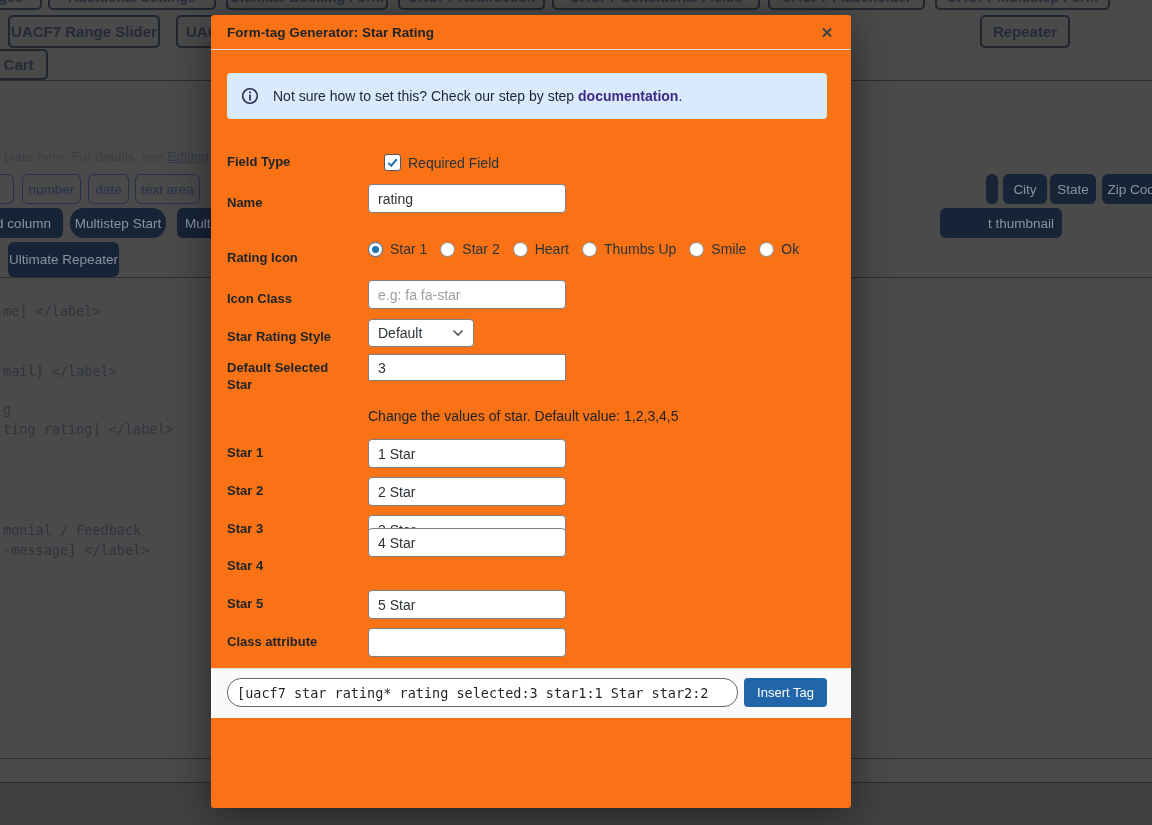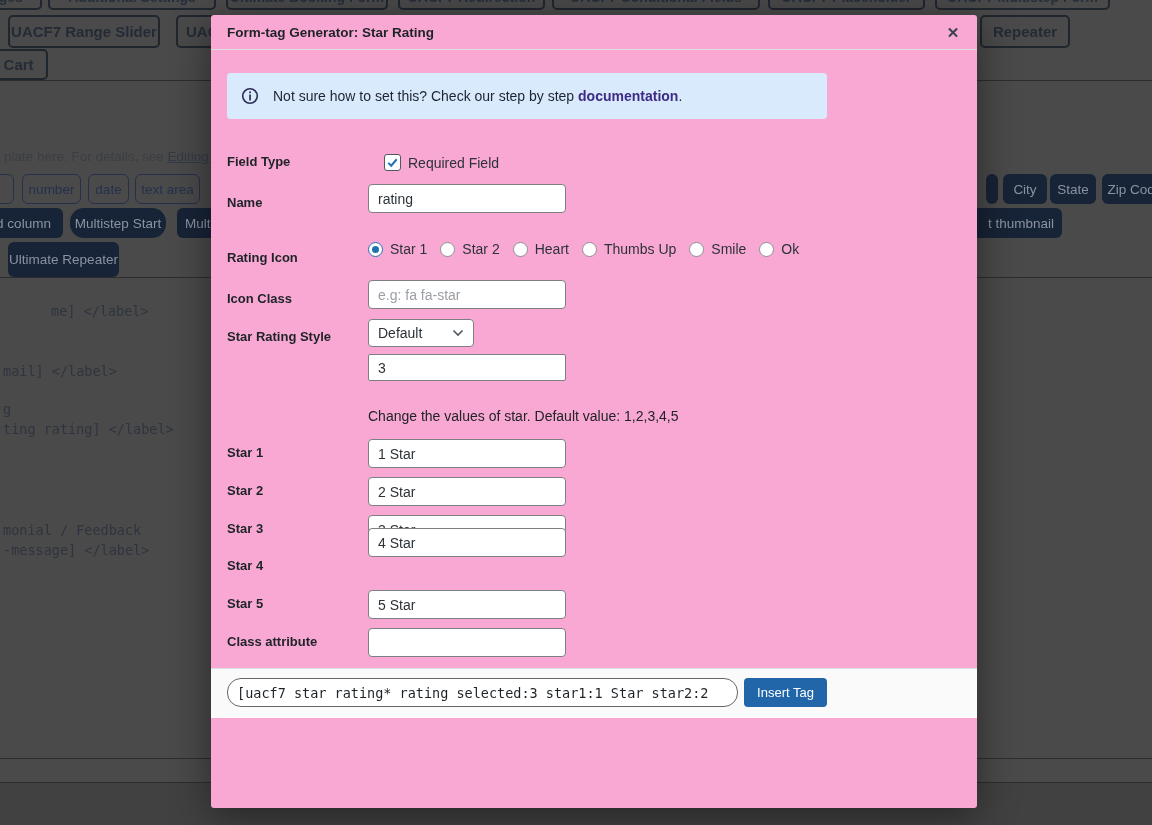--- a/index.html
+++ b/index.html
@@ -19,21 +19,21 @@
   .hint { position:absolute; left:4px; top:149px; font-size:13.5px; color:#3b3e44; white-space:nowrap; }
   .hint a { color:#333a46; text-decoration:underline; }
   .lbtn { position:absolute; top:174px; height:30px; border:1.5px solid #25304a; border-radius:6px;
           color:#25304a; font-size:13.5px; display:flex; align-items:center; justify-content:center; }
   .dbtn { position:absolute; height:30px; background:#172336; border-radius:6px; color:#8b93a2;
           font-size:13.5px; display:flex; align-items:center; justify-content:center; }
   .code { position:absolute; left:3px; font-family:"DejaVu Sans Mono", monospace; font-size:13.5px;
           color:#2f343e; white-space:pre; }
 
   
-  .modal { position:absolute; left:211px; top:15px; width:766px; height:793px; background:#f9a8d4;
+  .modal { position:absolute; left:211px; top:15px; width:640px; height:793px; background:#f97316;
            z-index:5; border-radius:3px; box-shadow:0 8px 40px rgba(0,0,0,.45); }
   .mhead { position:absolute; left:0; top:0; right:0; height:35px; border-bottom:1px solid #dcdcde;
            display:flex; align-items:center; padding:0 16px; }
   .mtitle { font-size:13.5px; font-weight:bold; color:#1d2327; }
   .mclose { position:absolute; right:14px; top:8px; width:20px; height:20px; font-size:15px; font-weight:bold;
             color:#3c434a; display:flex; align-items:center; justify-content:center; cursor:pointer; }
   .infobox { position:absolute; left:16px; top:58px; width:600px; height:46px; background:#d8eafc;
              border-radius:4px; display:flex; align-items:center; padding:0 14px; gap:14px; }
   .infotext { font-size:14px; color:#1e2430; }
   .infotext a { color:#3f2b85; font-weight:bold; text-decoration:none; }
@@ -93,21 +93,21 @@
   <div class="dbtn" style="left:1102px;top:174px;width:66px;">Zip Code</div>
 
   <div class="dbtn" style="left:-16px;top:208px;width:79px;">d column</div>
   <div class="dbtn" style="left:70px;top:208px;width:96px;border-radius:14px;">Multistep Start</div>
   <div class="dbtn" style="left:177px;top:208px;width:110px;justify-content:flex-start;padding-left:8px;">Multis</div>
   <div class="dbtn" style="left:940px;top:208px;width:122px;justify-content:flex-end;padding-right:8px;">t thumbnail</div>
   <div class="dbtn" style="left:8px;top:242px;width:111px;height:35px;">Ultimate Repeater</div>
 
   <div class="hline" style="top:277px;"></div>
 
-  <div class="code" style="top:303px;margin-left:48px;">me] &lt;/label&gt;</div>
+  <div class="code" style="top:303px;">me] &lt;/label&gt;</div>
   <div class="code" style="top:363px;">mail] &lt;/label&gt;</div>
   <div class="code" style="top:401px;">g</div>
   <div class="code" style="top:421px;">ting rating] &lt;/label&gt;</div>
   <div class="code" style="top:522px;">monial / Feedback</div>
   <div class="code" style="top:542px;">-message] &lt;/label&gt;</div>
 
   <div class="hline" style="top:758px;"></div>
   <div class="hline" style="top:782px;"></div>
   <div class="bstrip"></div>
 </div>
@@ -172,20 +172,21 @@
   <input class="inp" style="top: 265px;" placeholder="e.g: fa fa-star">
 
   <div class="flabel" style="top:313px;">Star Rating Style</div>
   <div class="selbox" style="top:304px;">
     <span>Default</span>
     <svg width="12" height="8">
         <path d="M1.5 1.5l4.5 4.5 4.5-4.5" stroke="#50575e" stroke-width="1.6" fill="none"></path>
       </svg>
   </div>
 
+  <div class="flabel" style="top:344px;">Default Selected Star</div>
   <input class="inp" style="top: 339px; height: 27px; border-radius: 2px;" value="3">
 
   <div class="note" style="top:393px;">Change the values of star. Default value: 1,2,3,4,5</div>
 
   <div class="flabel" style="top:429px;">Star 1</div>
   <input class="inp" style="top: 424px;" value="1 Star">
   <div class="flabel" style="top:467px;">Star 2</div>
   <input class="inp" style="top: 462px;" value="2 Star">
   <div class="flabel" style="top:505px;">Star 3</div>
   <input class="inp" style="top: 500px;" value="3 Star">

